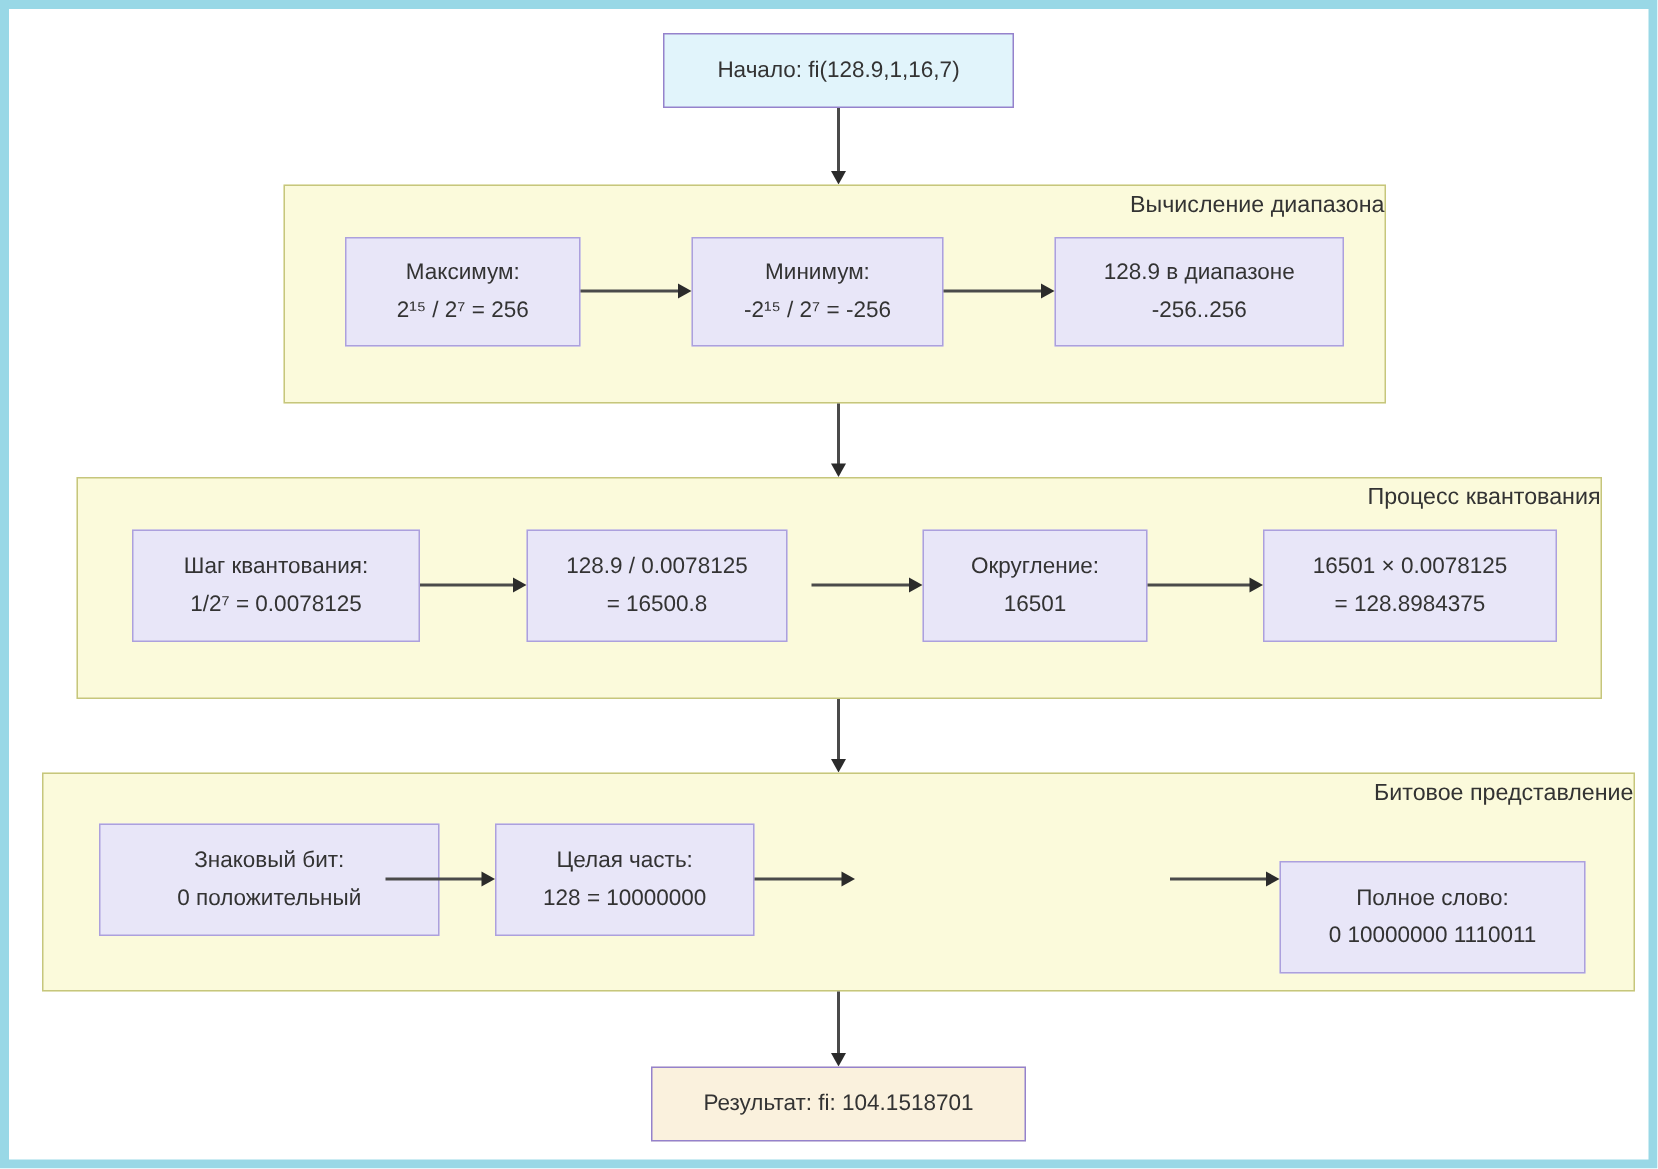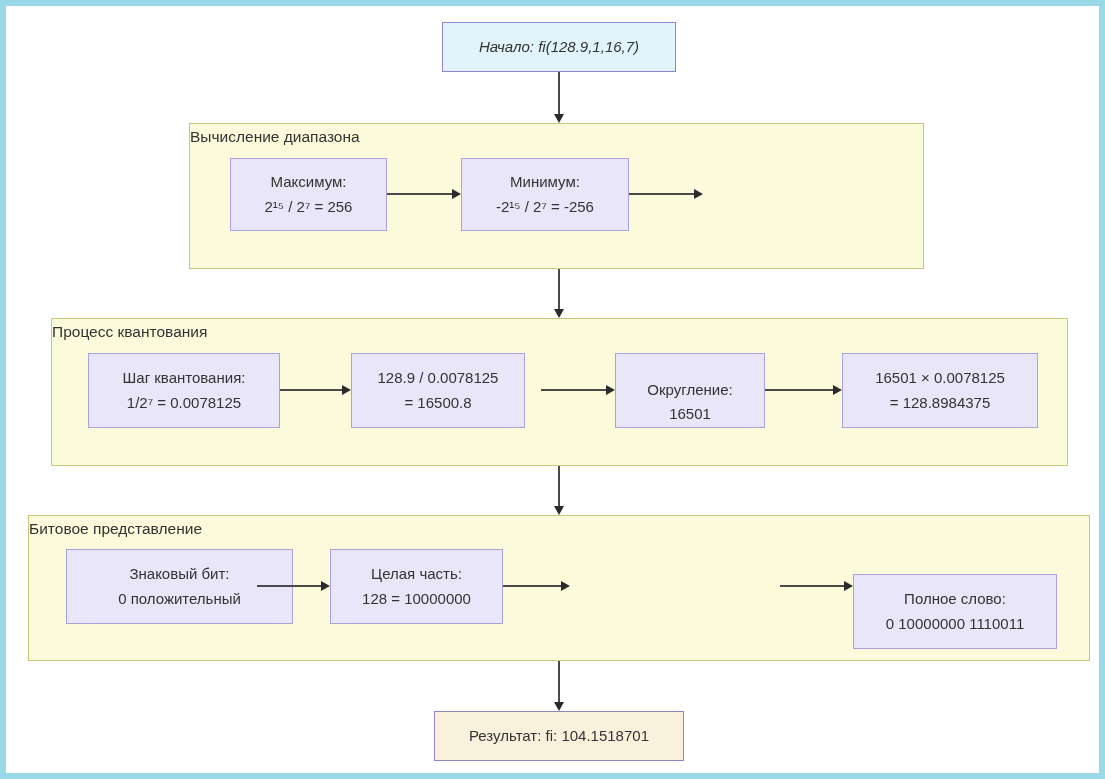--- a/index.html
+++ b/index.html
@@ -38,37 +38,36 @@
     text-align: center;
     font-size: 15px;
     line-height: 1.65;
     color: var(--text);
     background: var(--node-fill);
     border: 1.5px solid var(--node-border);
   }
   .node.start {
     background: var(--start-fill);
     border-color: var(--start-border);
-    font-style: italic;
   }
   .node.result {
     background: var(--result-fill);
     border-color: var(--result-border);
   }
   .cluster {
     position: absolute;
     background: var(--cluster-fill);
     border: 1.5px solid var(--cluster-border);
   }
   .cluster-title {
     position: absolute;
     top: 4px;
     left: 0;
     width: 100%;
-    text-align: left;
+    text-align: right;
     font-size: 15.5px;
     color: var(--text);
   }
   .vline {
     position: absolute;
     width: 2px;
     background: var(--arrow);
   }
   .hline {
     position: absolute;
@@ -107,20 +106,24 @@
   </div>
 
   <div class="node" style="left:224px; top:152px; width:157px; height:73px;">
     <span>Максимум:</span>
     <span>2¹⁵ / 2⁷ = 256</span>
   </div>
   <div class="node" style="left:455px; top:152px; width:168px; height:73px;">
     <span>Минимум:</span>
     <span>-2¹⁵ / 2⁷ = -256</span>
   </div>
+  <div class="node" style="left:697px; top:152px; width:193px; height:73px;">
+    <span>128.9 в диапазоне</span>
+    <span>-256..256</span>
+  </div>
 
   <div class="hline" style="left:381px; top:187px; width:67px;"></div>
   <div class="head-right" style="left:446px; top:183px;"></div>
   <div class="hline" style="left:623px; top:187px; width:67px;"></div>
   <div class="head-right" style="left:688px; top:183px;"></div>
 
   <div class="vline" style="left:552px; top:263px; height:42px;"></div>
   <div class="head-down" style="left:548px; top:303px;"></div>
 
   <div class="cluster" style="left:45px; top:312px; width:1017px; height:148px;">
@@ -128,21 +131,21 @@
   </div>
 
   <div class="node" style="left:82px; top:347px; width:192px; height:75px;">
     <span>Шаг квантования:</span>
     <span>1/2⁷ = 0.0078125</span>
   </div>
   <div class="node" style="left:345px; top:347px; width:174px; height:75px;">
     <span>128.9 / 0.0078125</span>
     <span>= 16500.8</span>
   </div>
-  <div class="node" style="left:609px; top:347px; width:150px; height:75px;justify-content:flex-end;">
+  <div class="node" style="left:609px; top:347px; width:150px; height:75px;">
     <span>Округление:</span>
     <span>16501</span>
   </div>
   <div class="node" style="left:836px; top:347px; width:196px; height:75px;">
     <span>16501 × 0.0078125</span>
     <span>= 128.8984375</span>
   </div>
 
   <div class="hline" style="left:274px; top:383px; width:64px;"></div>
   <div class="head-right" style="left:336px; top:379px;"></div>

